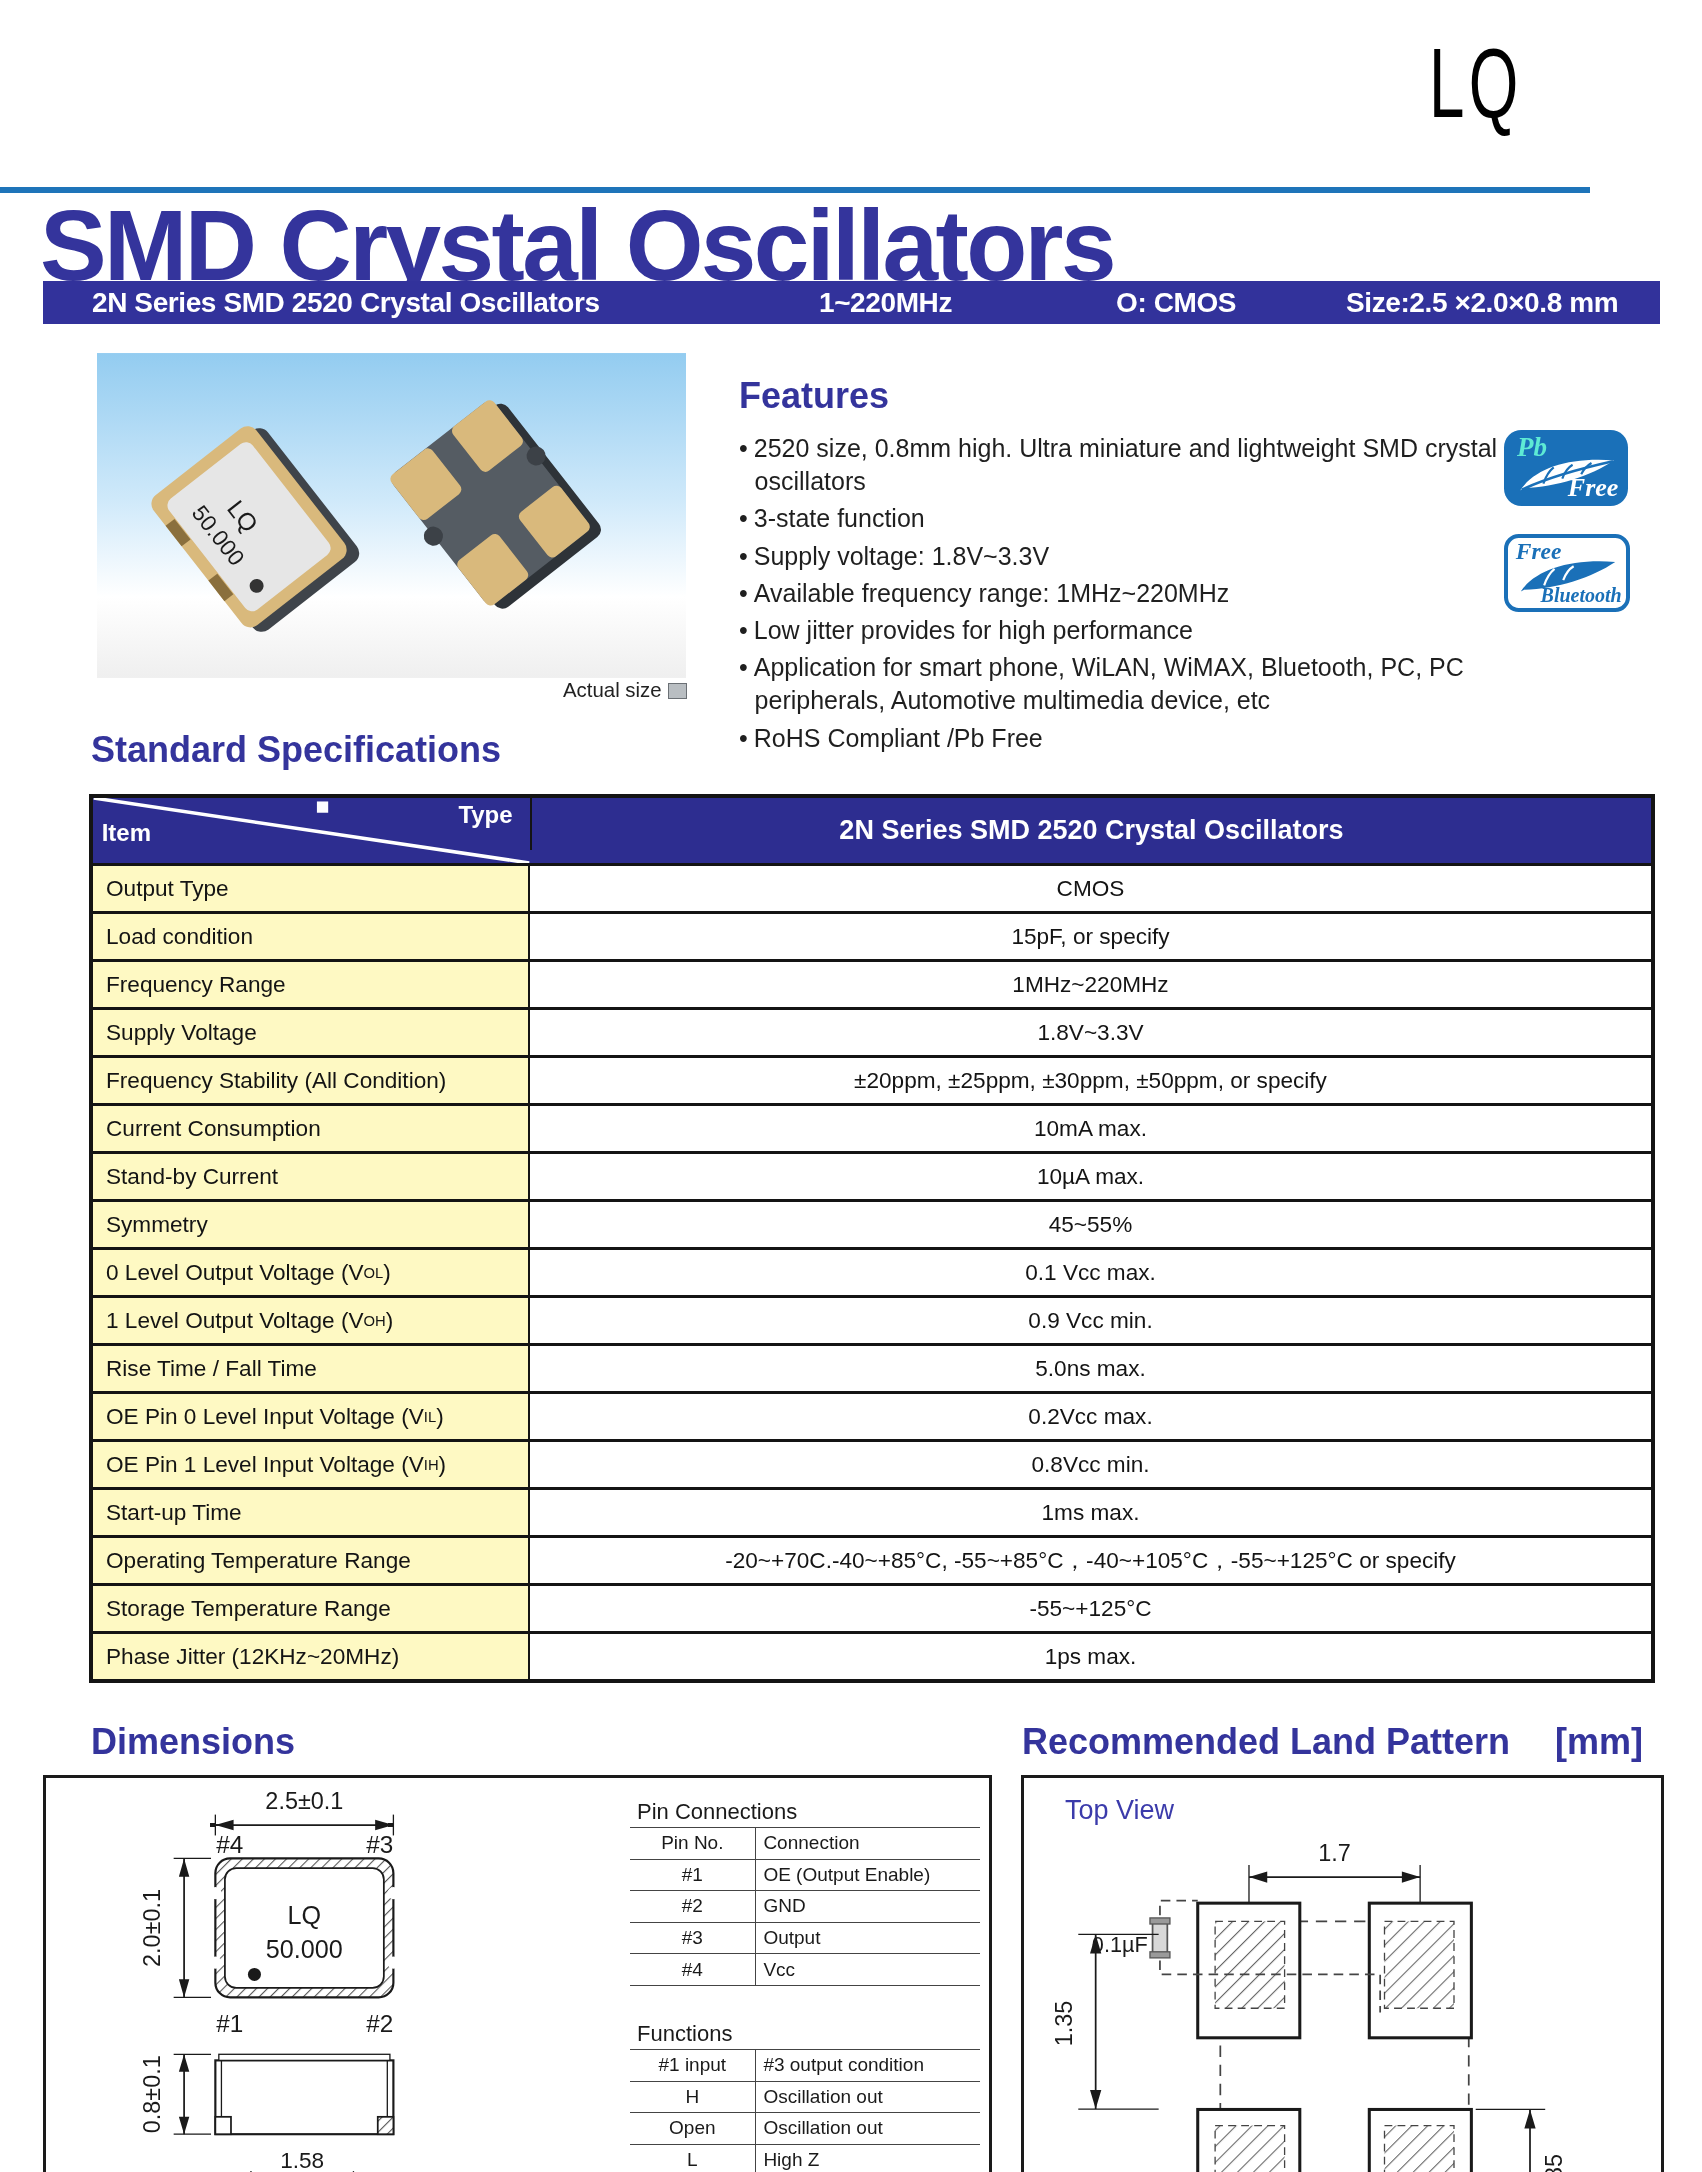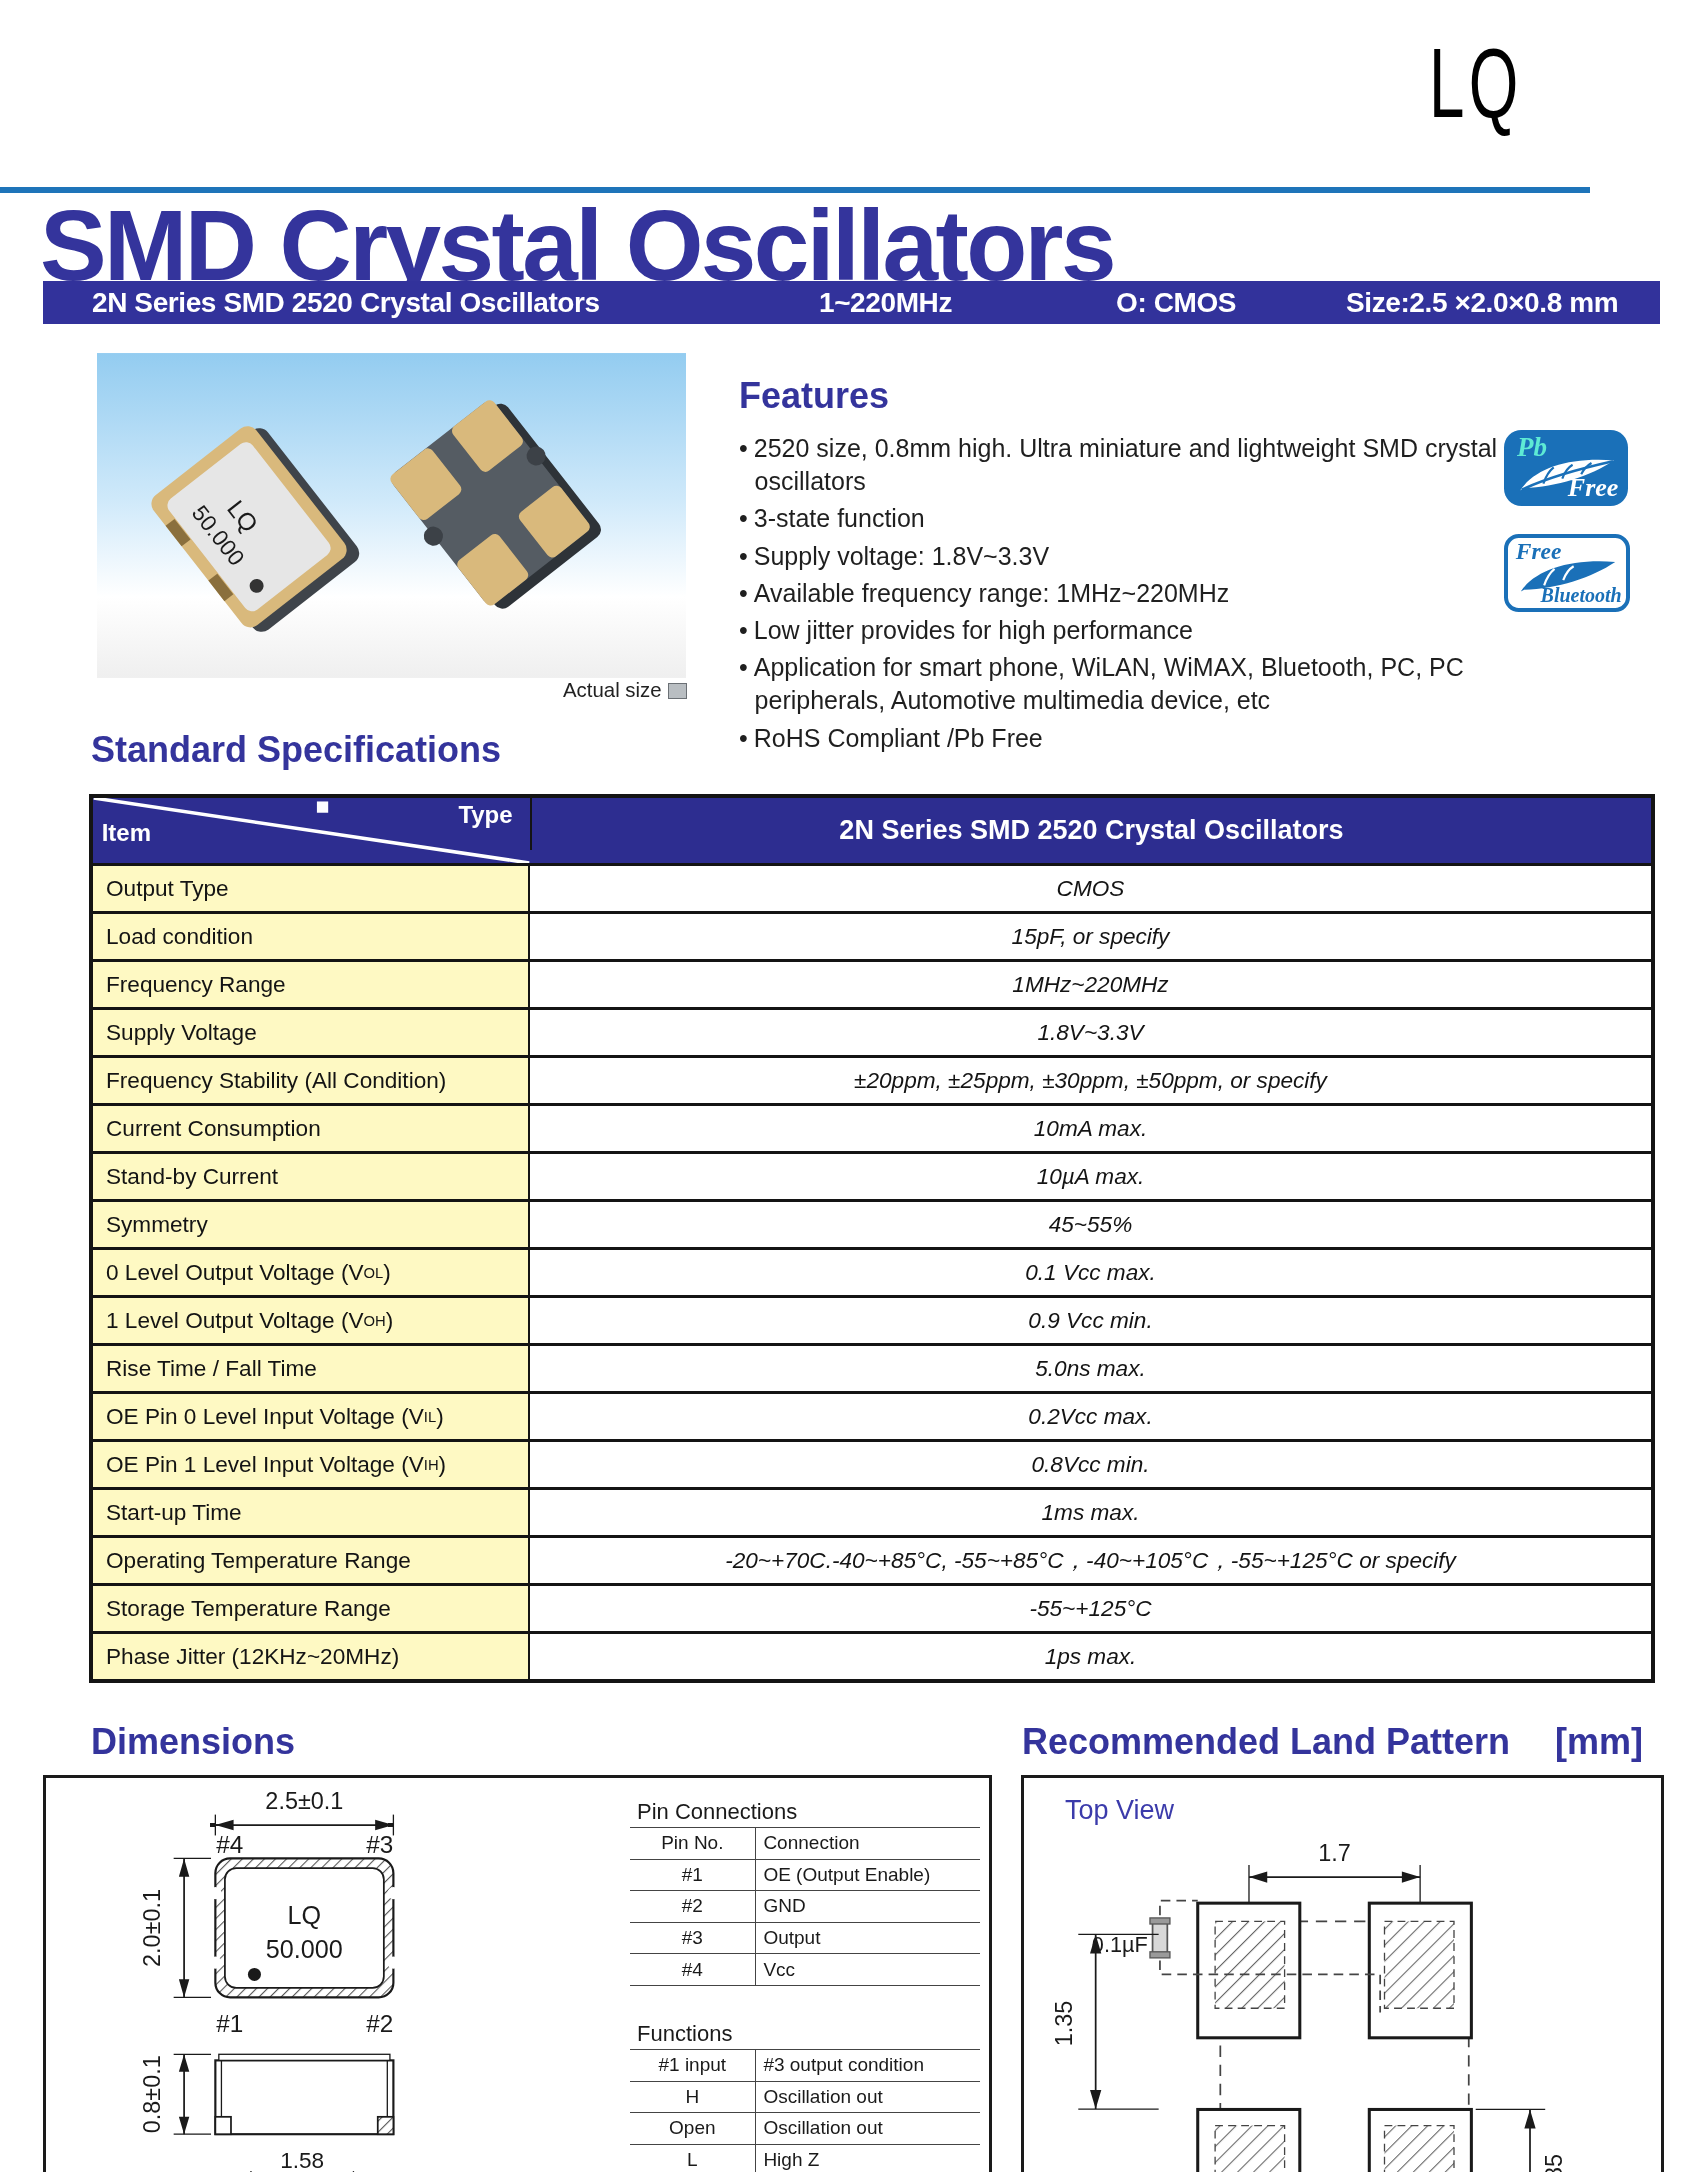--- a/index.html
+++ b/index.html
@@ -57,21 +57,21 @@
   #spec-corner .type{position:absolute;right:17.4px;top:2.6px;color:#fff;font-size:24px;font-weight:bold;}
   #spec-corner .item{position:absolute;left:8.7px;bottom:3.5px;color:#fff;font-size:24px;font-weight:bold;}
   #spec-colhead{flex:1;display:flex;align-items:center;justify-content:center;
         color:#fff;font-size:27px;font-weight:bold;}
   .spec-row{display:flex;height:45px;border-top:3.9px solid #141414;}
   .spec-item{width:437px;flex:none;background:#fef9c3;border-right:2.2px solid #141414;
         display:flex;align-items:center;padding-left:13px;box-sizing:border-box;
         font-size:22.6px;color:#141414;white-space:nowrap;}
   .spec-item sub{font-size:14.8px;}
   .spec-value{flex:1;background:#fff;display:flex;align-items:center;justify-content:center;
-        font-size:22.6px;color:#141414;white-space:nowrap;font-style:italic;}
+        font-size:22.6px;color:#141414;white-space:nowrap;}
 
   
   .section-heading{position:absolute;font-size:36px;font-weight:bold;color:#34349c;}
   #dims-heading{left:91px;top:1721px;}
   #land-heading{left:1022px;top:1721px;}
   #land-unit{position:absolute;left:1555px;top:1721px;font-size:36px;font-weight:bold;color:#34349c;}
   #dims-box{position:absolute;left:43px;top:1775px;width:949px;height:515px;
         border:3.9px solid #1a1a1a;box-sizing:border-box;}
   #land-box{position:absolute;left:1021px;top:1775px;width:643px;height:515px;
         border:3.9px solid #1a1a1a;box-sizing:border-box;}

